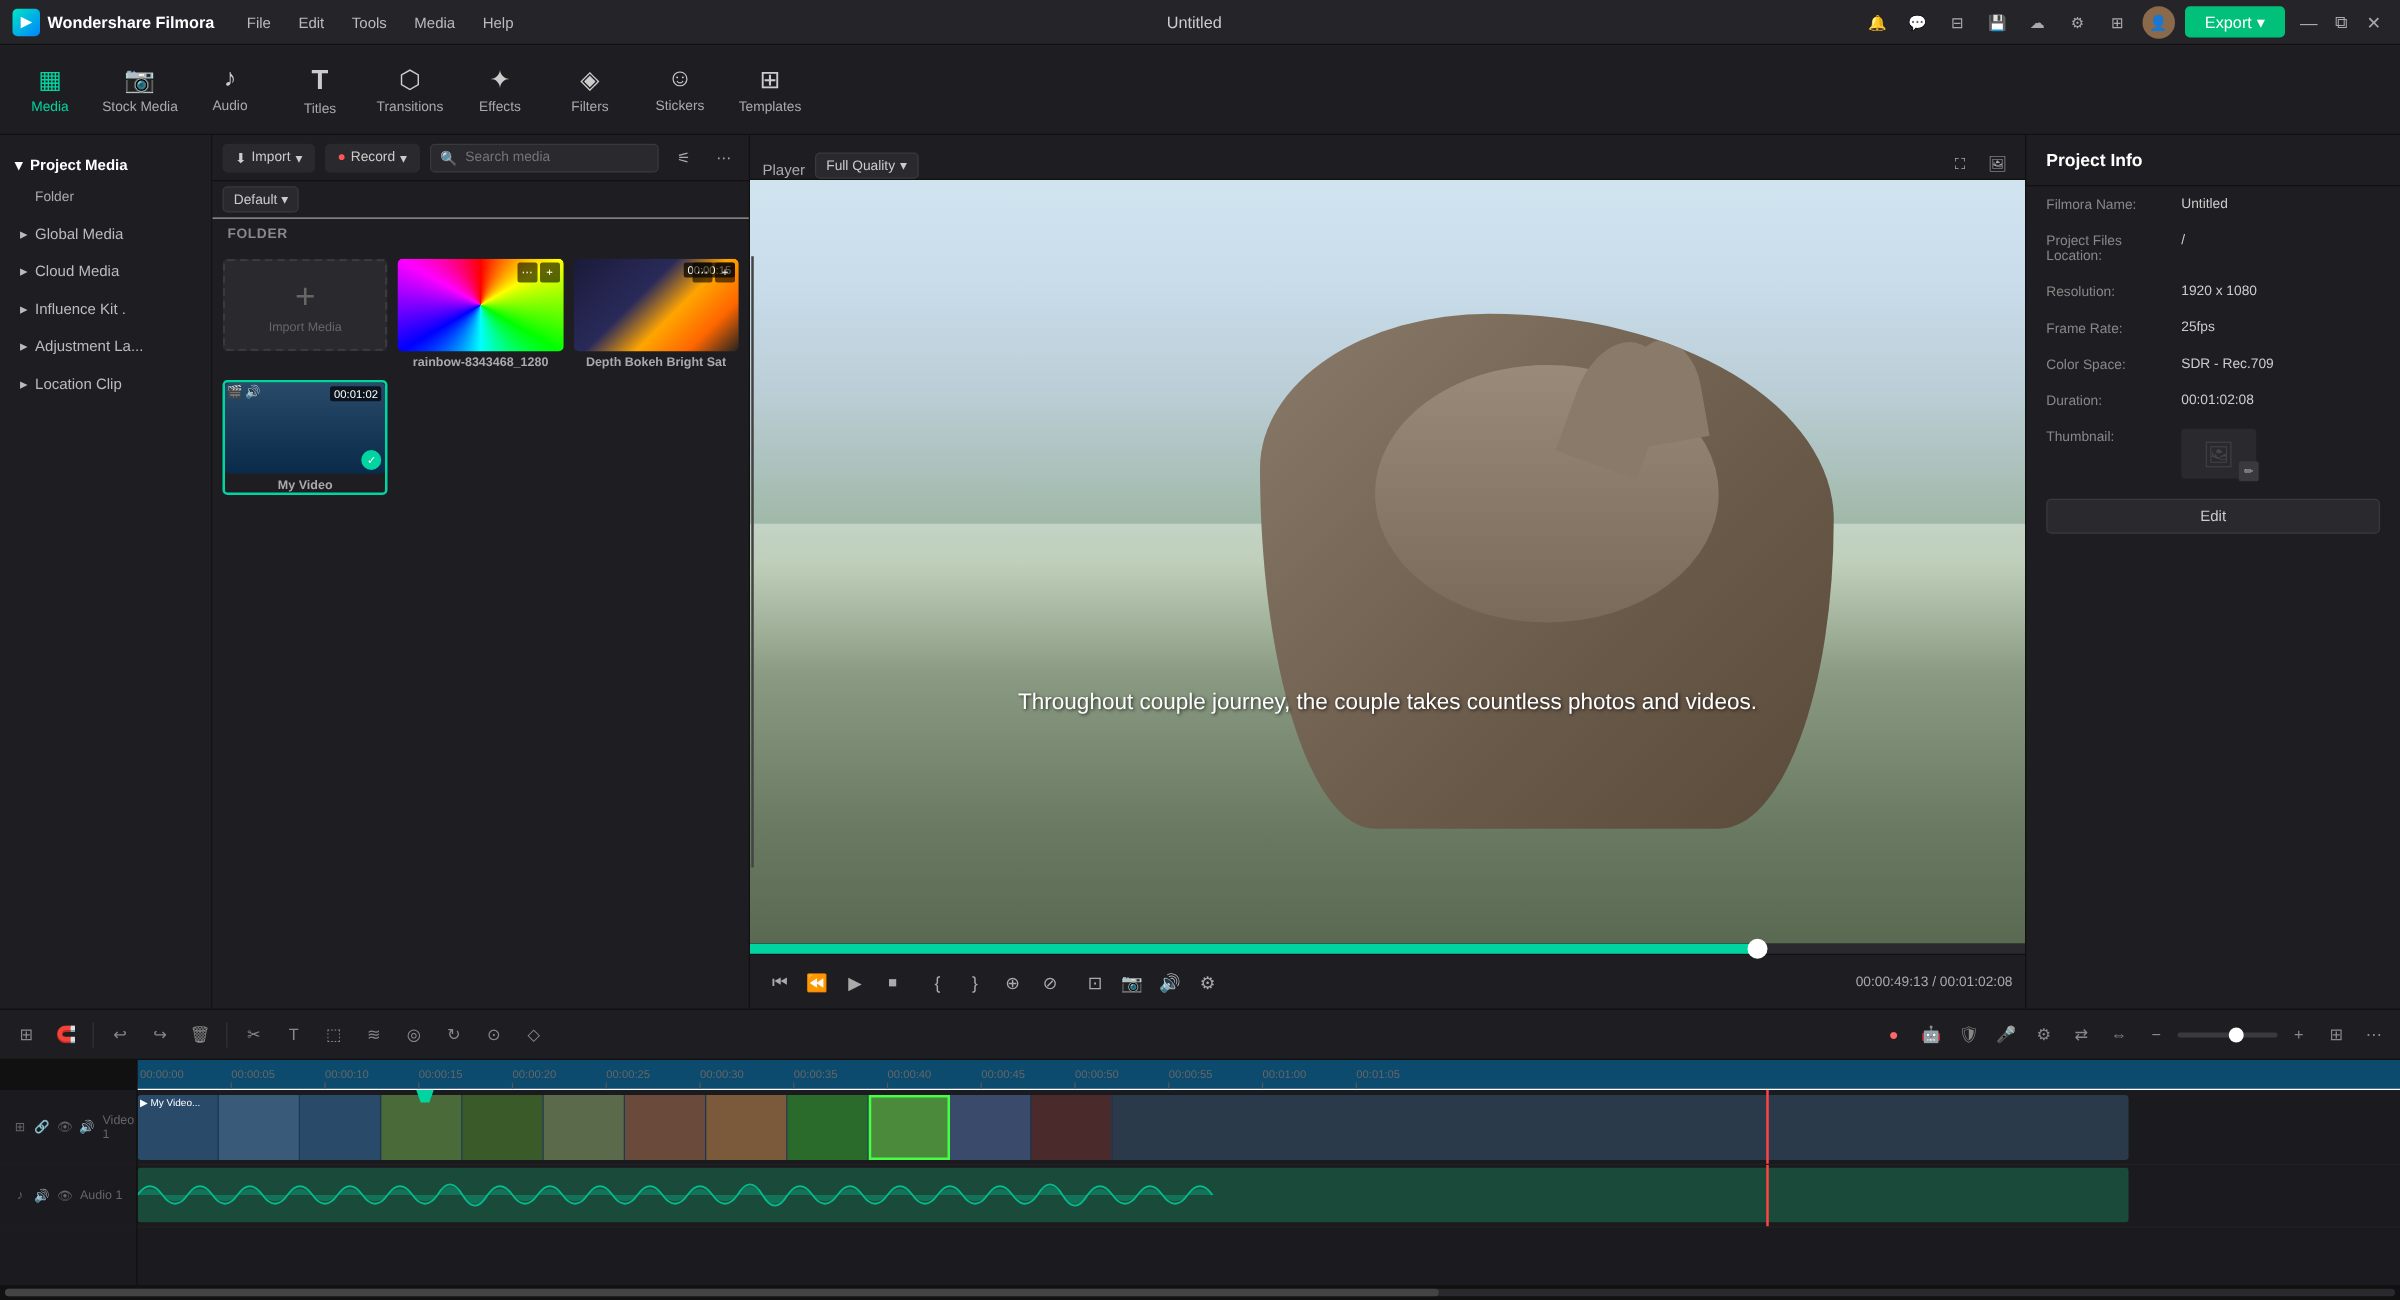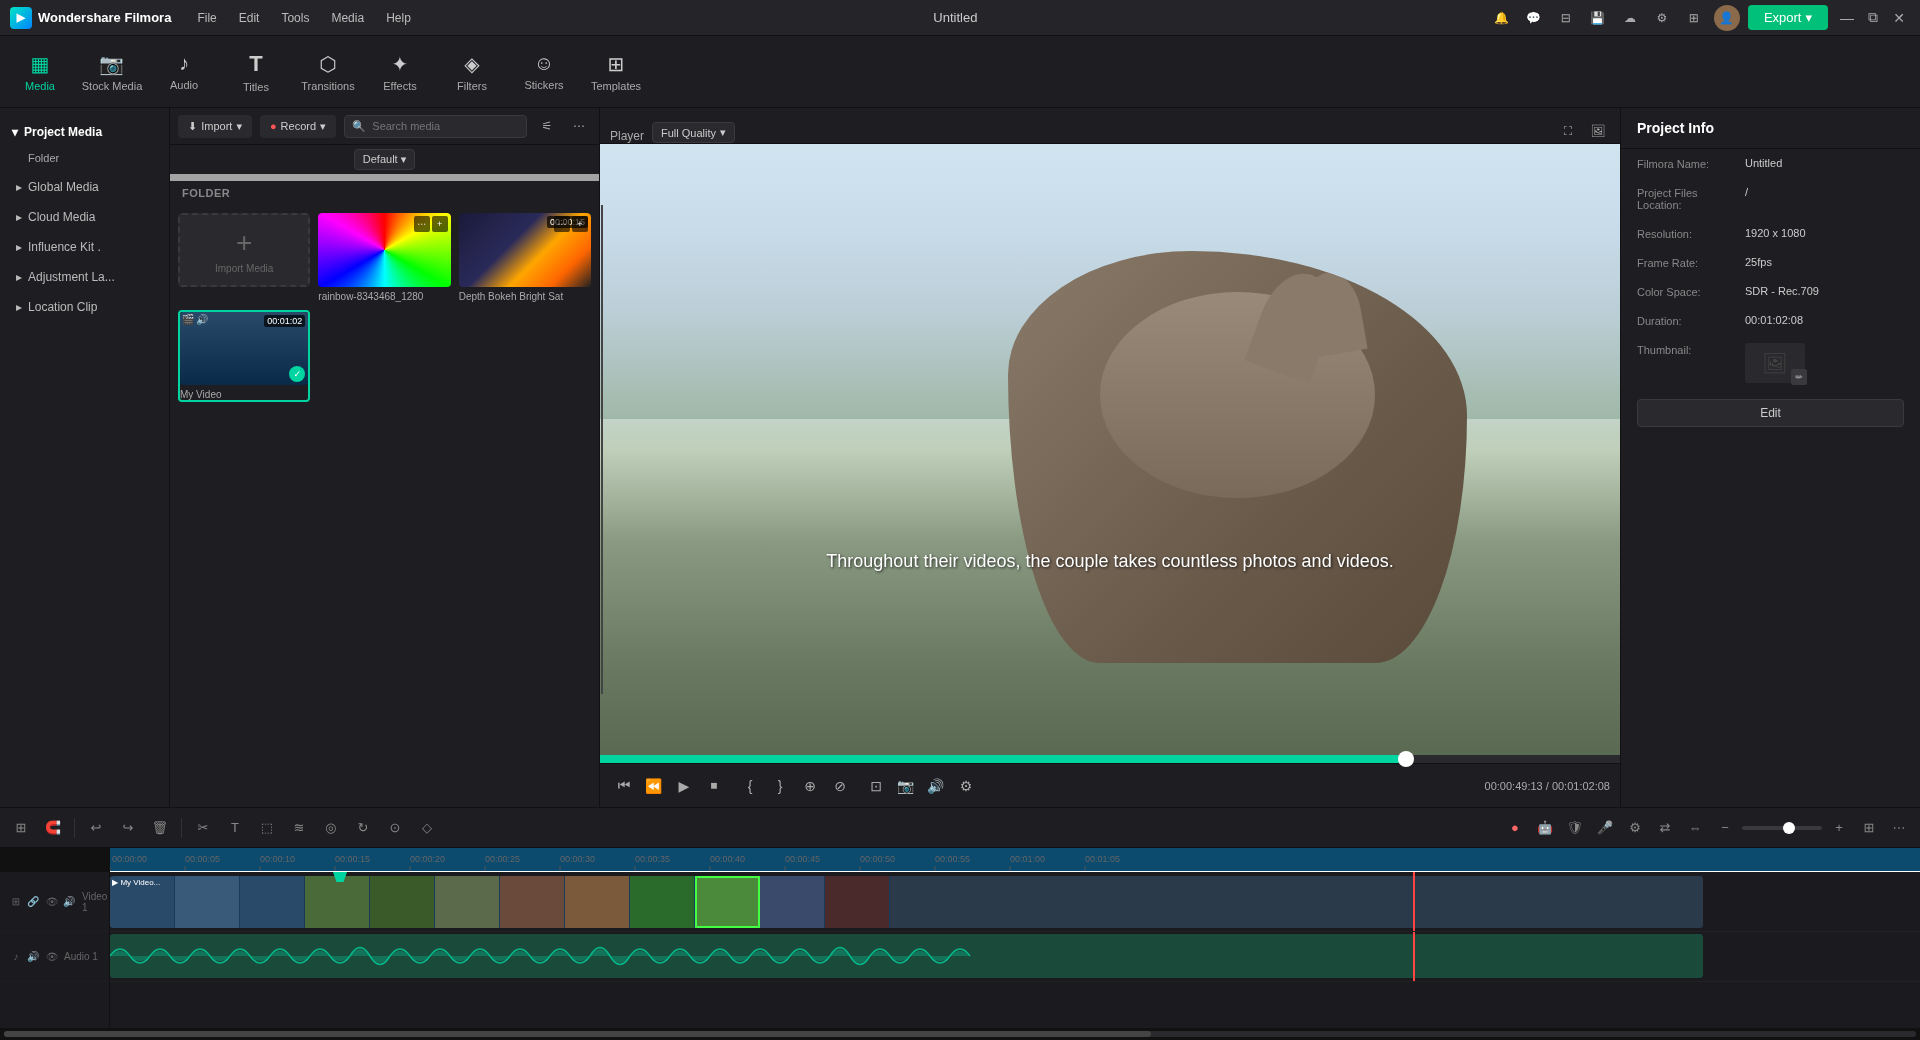--- a/index.html
+++ b/index.html
@@ -40,21 +40,21 @@
     #media-panel { width: 430px; background: #1e1e22; border-right: 1px solid #111; display: flex; flex-direction: column; }
     #media-panel-header { padding: 6px 8px; display: flex; align-items: center; gap: 8px; border-bottom: 1px solid #111; }
     .media-btn { background: #2a2a2e; border: none; color: #ccc; padding: 5px 10px; border-radius: 4px; cursor: pointer; font-size: 11px; display: flex; align-items: center; gap: 4px; }
     .media-search { flex: 1; background: #2a2a2e; border: 1px solid #3a3a3e; border-radius: 4px; padding: 4px 8px; color: #ccc; font-size: 11px; display: flex; align-items: center; gap: 6px; }
     .media-search input { background: transparent; border: none; outline: none; color: #ccc; font-size: 11px; flex: 1; }
     #media-folder-label { padding: 6px 12px; color: #888; font-size: 11px; font-weight: 600; text-transform: uppercase; letter-spacing: 0.5px; }
     #media-grid { flex: 1; display: grid; grid-template-columns: repeat(3, 1fr); gap: 8px; padding: 8px; overflow-y: auto; align-content: start; }
     .media-thumb { position: relative; cursor: pointer; border-radius: 4px; overflow: hidden; }
     .media-thumb-inner { width: 100%; aspect-ratio: 16/9; background: #2a2a2e; display: flex; align-items: center; justify-content: center; border-radius: 4px; overflow: hidden; position: relative; }
     .media-thumb-inner.import-btn { border: 2px dashed #3a3a3e; flex-direction: column; gap: 4px; color: #666; font-size: 11px; }
-    .media-thumb-label { font-size: 10px; color: #aaa; margin-top: 4px; white-space: nowrap; overflow: hidden; text-overflow: ellipsis; }
+    .media-thumb-label { font-size: 10px; color: #aaa; margin-top: 4px; text-align: center; white-space: nowrap; overflow: hidden; text-overflow: ellipsis; font-weight: bold; }
     .media-thumb-duration { position: absolute; top: 3px; right: 3px; background: rgba(0,0,0,0.7); color: #fff; font-size: 9px; padding: 1px 3px; border-radius: 2px; }
     .media-thumb-actions { position: absolute; top: 3px; right: 3px; display: flex; gap: 2px; }
     .media-thumb-action { width: 16px; height: 16px; background: rgba(0,0,0,0.6); border-radius: 2px; display: flex; align-items: center; justify-content: center; color: #fff; font-size: 9px; cursor: pointer; }
     .media-thumb-selected { border: 2px solid #00d4a0; border-radius: 4px; }
     .media-thumb-check { position: absolute; bottom: 3px; right: 3px; width: 16px; height: 16px; background: #00d4a0; border-radius: 50%; display: flex; align-items: center; justify-content: center; color: #fff; font-size: 9px; }
 
     
     .rainbow-thumb { background: conic-gradient(red, yellow, lime, cyan, blue, magenta, red); }
 
     
@@ -109,21 +109,21 @@
     #track-area { flex: 1; position: relative; overflow: hidden; }
     .video-track { height: 60px; border-bottom: 1px solid #222; position: relative; }
     .audio-track { height: 40px; border-bottom: 1px solid #222; position: relative; }
 
     
     #timeline-scrollbar { height: 12px; background: #111; display: flex; align-items: center; padding: 0 4px; }
     .scrollbar-track { flex: 1; height: 6px; background: #2a2a2e; border-radius: 3px; position: relative; }
     .scrollbar-thumb { position: absolute; left: 0; width: 60%; height: 100%; background: #444; border-radius: 3px; cursor: pointer; }
 
     
-    #media-filter-row { display: flex; align-items: center; padding: 4px 8px; gap: 6px; border-bottom: 7px solid #a3a3a3; justify-content: center; }
+    #media-filter-row { display: flex; align-items: center; padding: 4px 8px; gap: 6px; border-bottom: 1px solid #a3a3a3; }
     .filter-select { background: #2a2a2e; border: 1px solid #3a3a3e; color: #ccc; padding: 3px 8px; border-radius: 4px; font-size: 11px; cursor: pointer; }
   </style>
 </head>
 <body>
 
 <div id="topbar">
   <div id="topbar-logo">
     <div class="logo-icon">▶</div>
     <span>Wondershare Filmora</span>
   </div>
@@ -321,21 +321,21 @@
           <div style="width:100%;height:90%;background:linear-gradient(135deg, #8a7a6a 0%, #7a6a5a 30%, #6a5a4a 60%, #5a4a3a 100%);border-radius:40% 60% 20% 20%/30% 40% 60% 70%;position:relative;overflow:hidden;">
 
             <div style="position:absolute;top:10%;left:20%;width:60%;height:50%;background:linear-gradient(to bottom, #9a8a7a, #7a6a5a);border-radius:50%;"></div>
 
             <div style="position:absolute;top:5%;left:55%;width:15%;height:25%;background:#8a7a6a;border-radius:50% 50% 0 0;transform:rotate(20deg);"></div>
             <div style="position:absolute;top:5%;left:65%;width:12%;height:20%;background:#8a7a6a;border-radius:50% 50% 0 0;transform:rotate(-10deg);"></div>
           </div>
         </div>
 
         <div class="preview-subtitle">
-          <span>Throughout their videos, the couple takes countless photos and
+          <span>Throughout couple journey, the couple takes countless photos and
 videos.</span>
         </div>
 
         <div style="position:absolute;left:0;top:0;width:4px;height:100%;display:flex;flex-direction:column;justify-content:center;align-items:center;">
           <div style="width:2px;height:80%;background:#444;"></div>
         </div>
       </div>
     </div>
 
     <div id="preview-timeline-bar">

